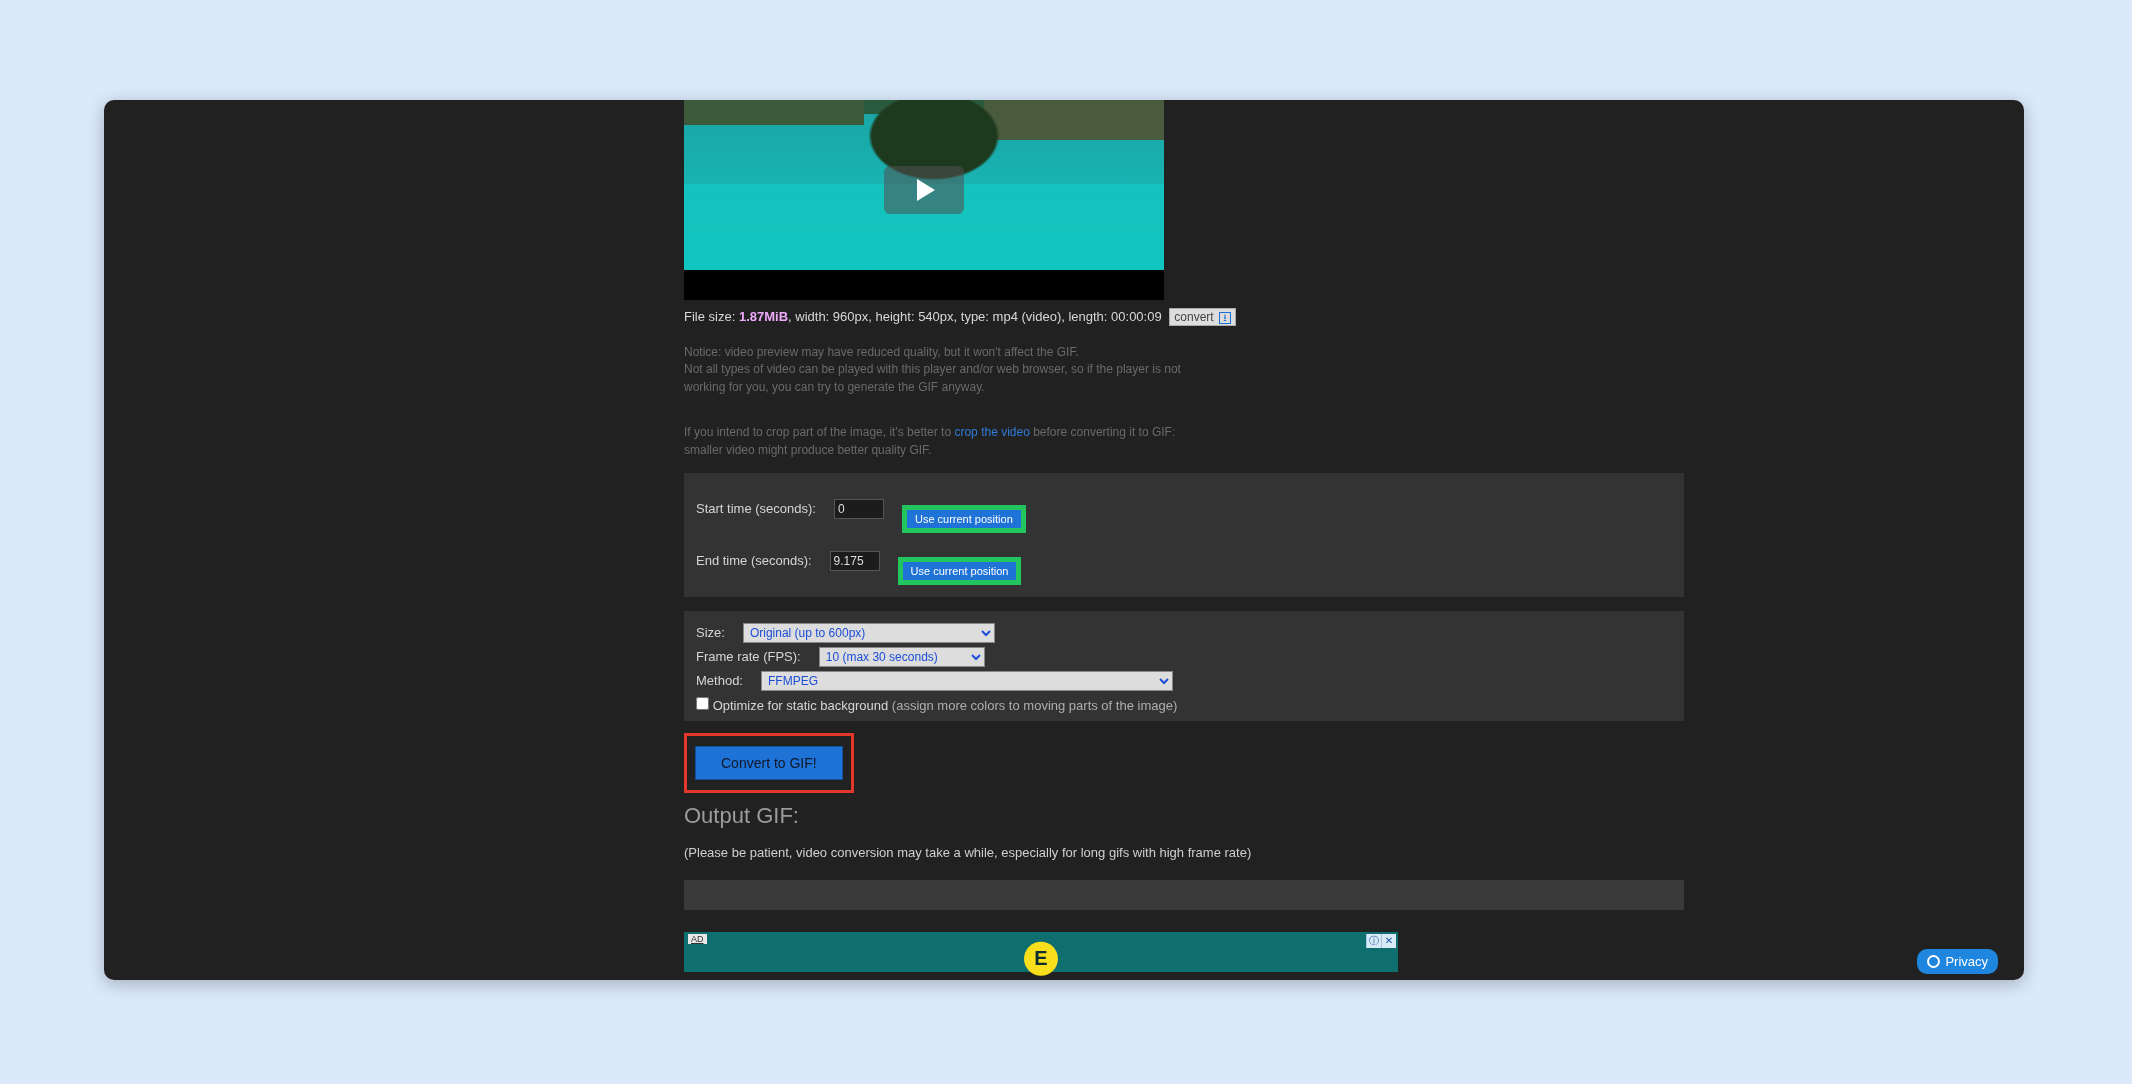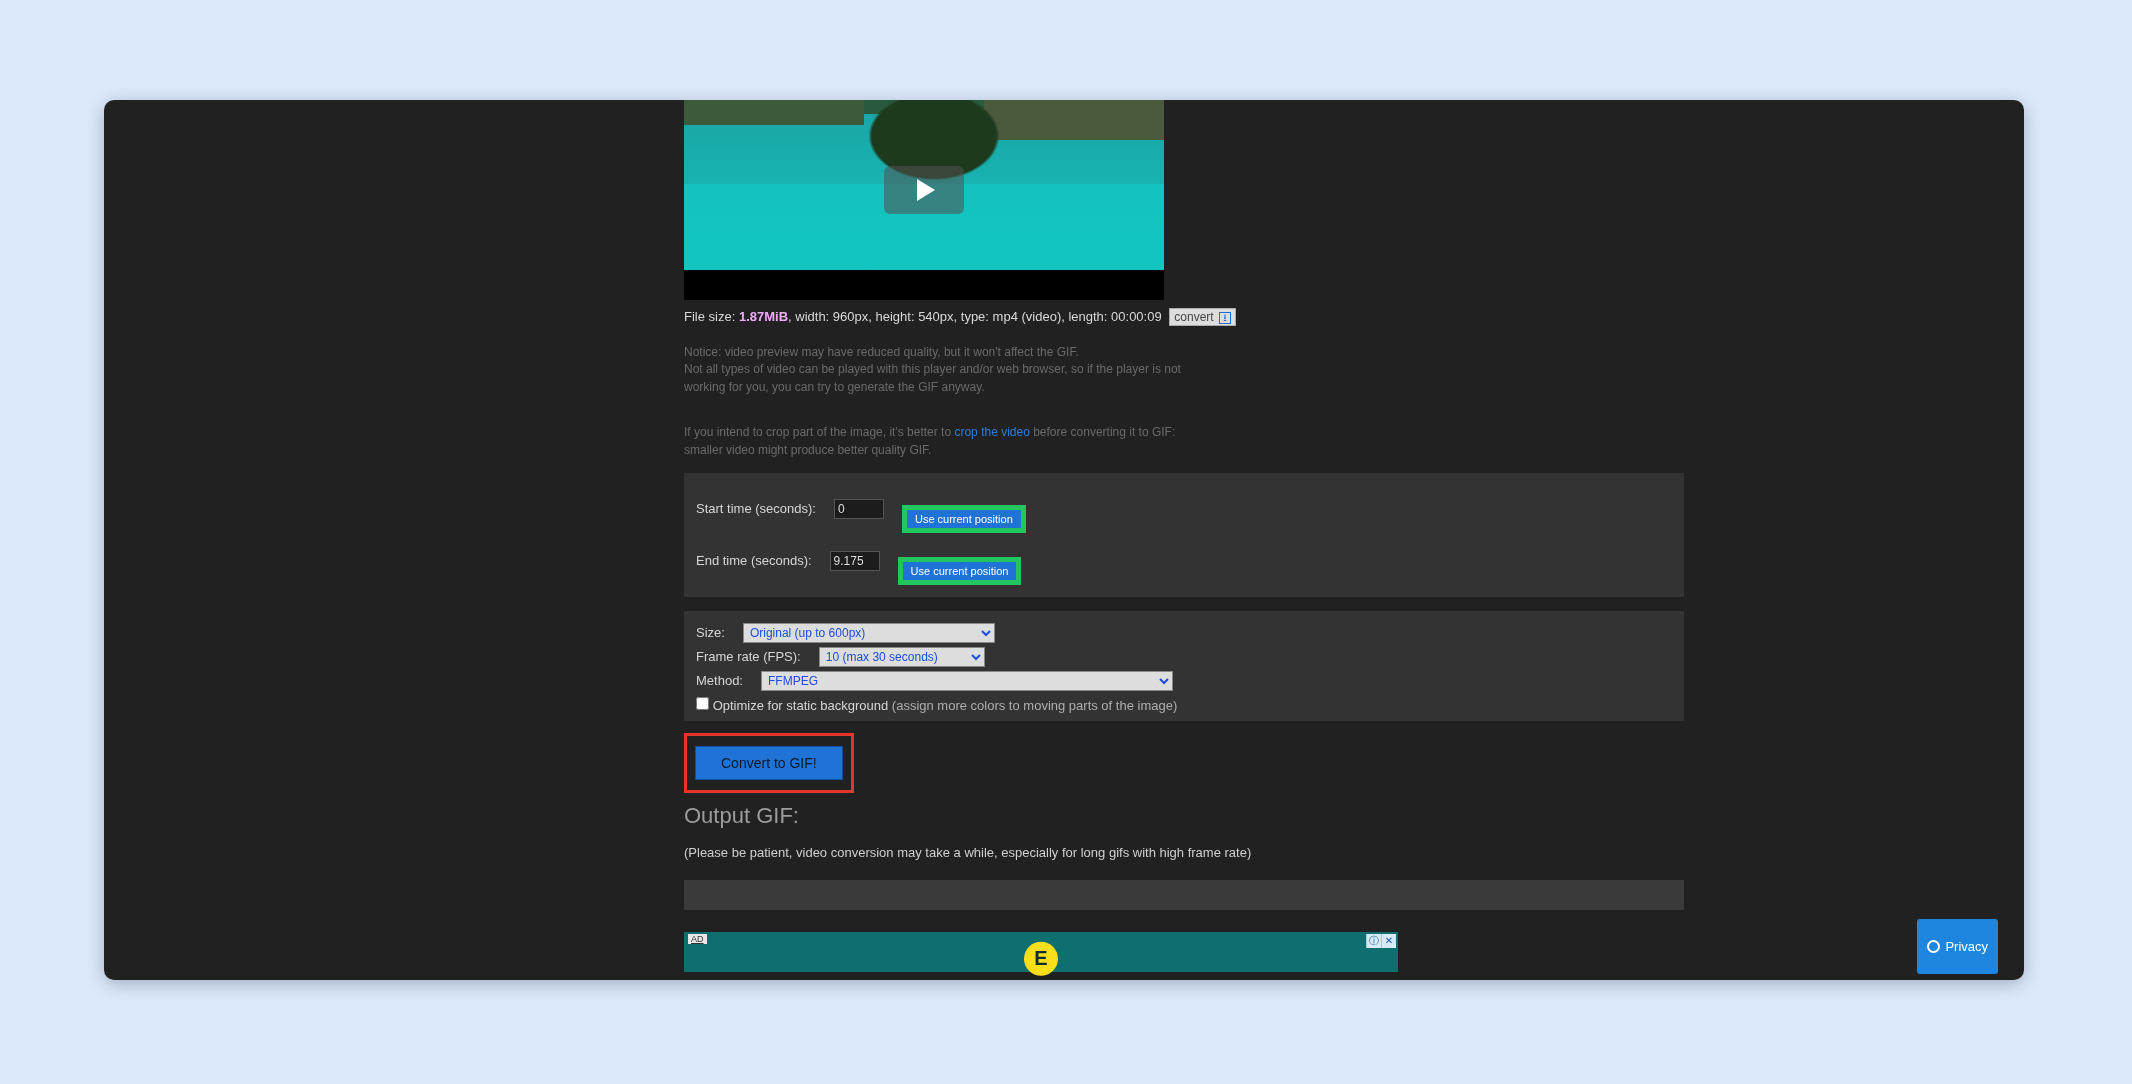--- a/index.html
+++ b/index.html
@@ -219,22 +219,22 @@
     border-left:1px solid #a8c6df;
   }
   .privacy-btn {
     position:absolute;
     right:26px;
     bottom:6px;
     background:#1f86e0;
     color:#fff;
     border:none;
     font-size:13px;
-    padding:20px 10px;
-    border-radius:3px;
+    padding:5px 10px;
+    border-radius:10px;
     display:flex; align-items:center; gap:5px;
     cursor:pointer;
   }
   .gear {
     width:13px; height:13px;
     border:2px solid #fff;
     border-radius:50%;
     position:relative;
   }
   .spacer-top { height:0px; }

